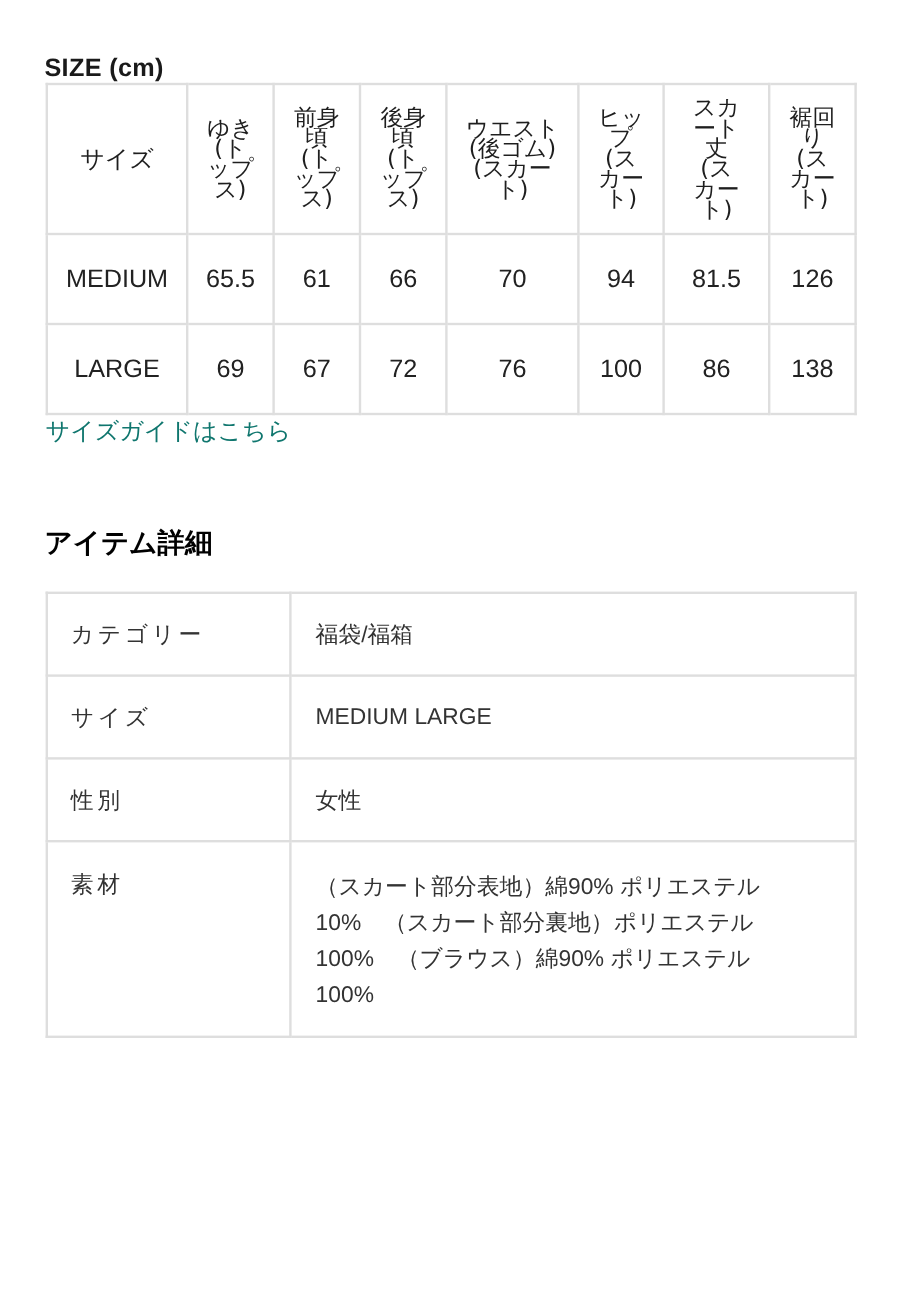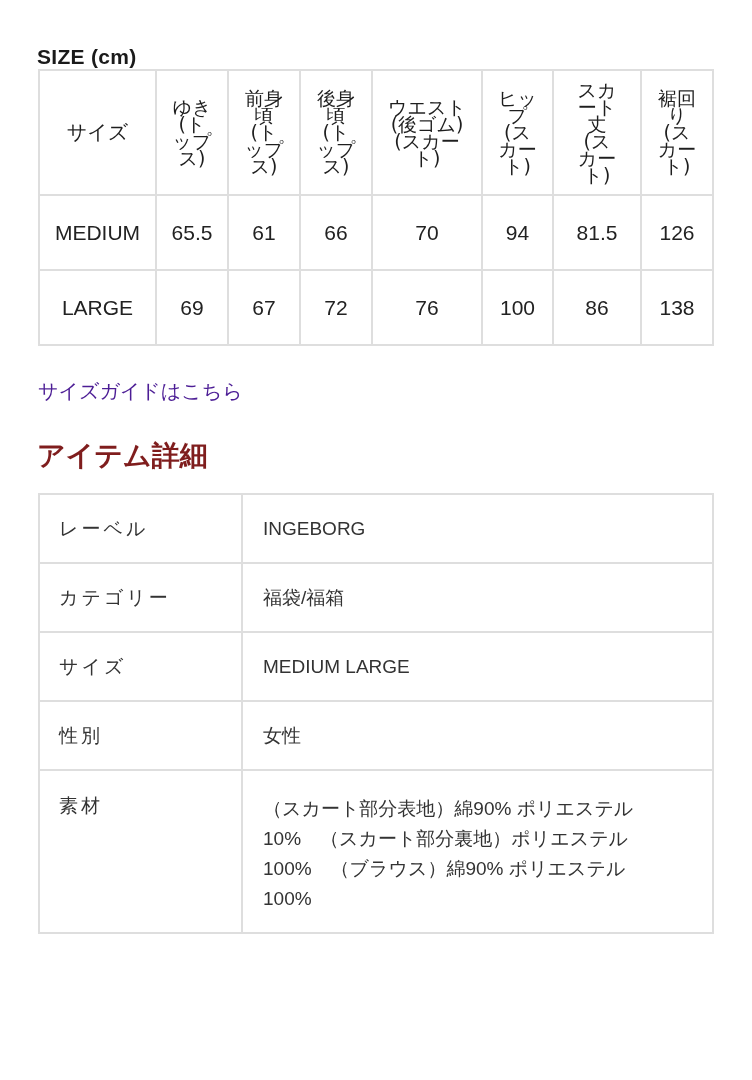--- a/index.html
+++ b/index.html
@@ -8,22 +8,22 @@
   .h1 { position:absolute; left:37px; top:9px; font-size:21px; font-weight:bold;
         font-family:"Liberation Sans","DejaVu Sans",sans-serif; color:#1a1a1a; letter-spacing:0.3px;margin-top:36px; }
   table { border-collapse:collapse; position:absolute; }
   td, th { border:2px solid #dedede; padding:0; font-weight:normal; }
   .size-table { left:38px; top:69px; width:676px; }
   .size-table th { height:123px; font-size:19px; line-height:17px; color:#1e1e1e; text-align:center; vertical-align:middle; }
   .size-table th .vt { display:inline-block; word-break:break-all; }
   .size-table td { height:73px; text-align:center; vertical-align:middle;
                    font-family:"Liberation Sans","DejaVu Sans",sans-serif; font-size:21px; color:#222; }
   .size-table th.first { font-size:20px; }
-  .guide { position:absolute; left:38px; top:378px; font-size:20px; color:#4c1d95; }
-  .h2 { position:absolute; left:37px; top:437px; font-size:28px; font-weight:bold; color:#7f1d1d; }
+  .guide { position:absolute; left:38px; top:346px; font-size:20px; color:#0f766e; }
+  .h2 { position:absolute; left:37px; top:437px; font-size:23px; font-weight:bold; color:#000000; }
   .detail-table { left:38px; top:493px; width:676px; }
   .detail-table td { vertical-align:middle; font-size:19px; color:#333; }
   .detail-table td.k { width:182px; padding-left:19px; letter-spacing:3px; }
   .detail-table td.v { padding-left:20px; font-family:"Liberation Sans","DejaVu Sans",sans-serif; }
   .detail-table tr.r td { height:67px; }
   .detail-table tr.multi td.k { vertical-align:top; padding-top:22px;border-radius:12px; }
   .detail-table tr.multi td.v { height:157px; padding-top:4px; line-height:30px; padding-right:50px;margin-left:20px; }
 </style>
 </head>
 <body>
@@ -64,24 +64,20 @@
   </tr>
 </tbody>
   </table>
 
 <div class="guide">サイズガイドはこちら</div>
 
 <div class="h2">アイテム詳細</div>
 
 <table class="detail-table">
   <tbody>
-      <tr class="r">
-    <td class="k">レーベル</td>
-    <td class="v">INGEBORG</td>
-  </tr>
   <tr class="r">
     <td class="k">カテゴリー</td>
     <td class="v">福袋/福箱</td>
   </tr>
   <tr class="r">
     <td class="k">サイズ</td>
     <td class="v">MEDIUM LARGE</td>
   </tr>
   <tr class="r">
     <td class="k">性別</td>

